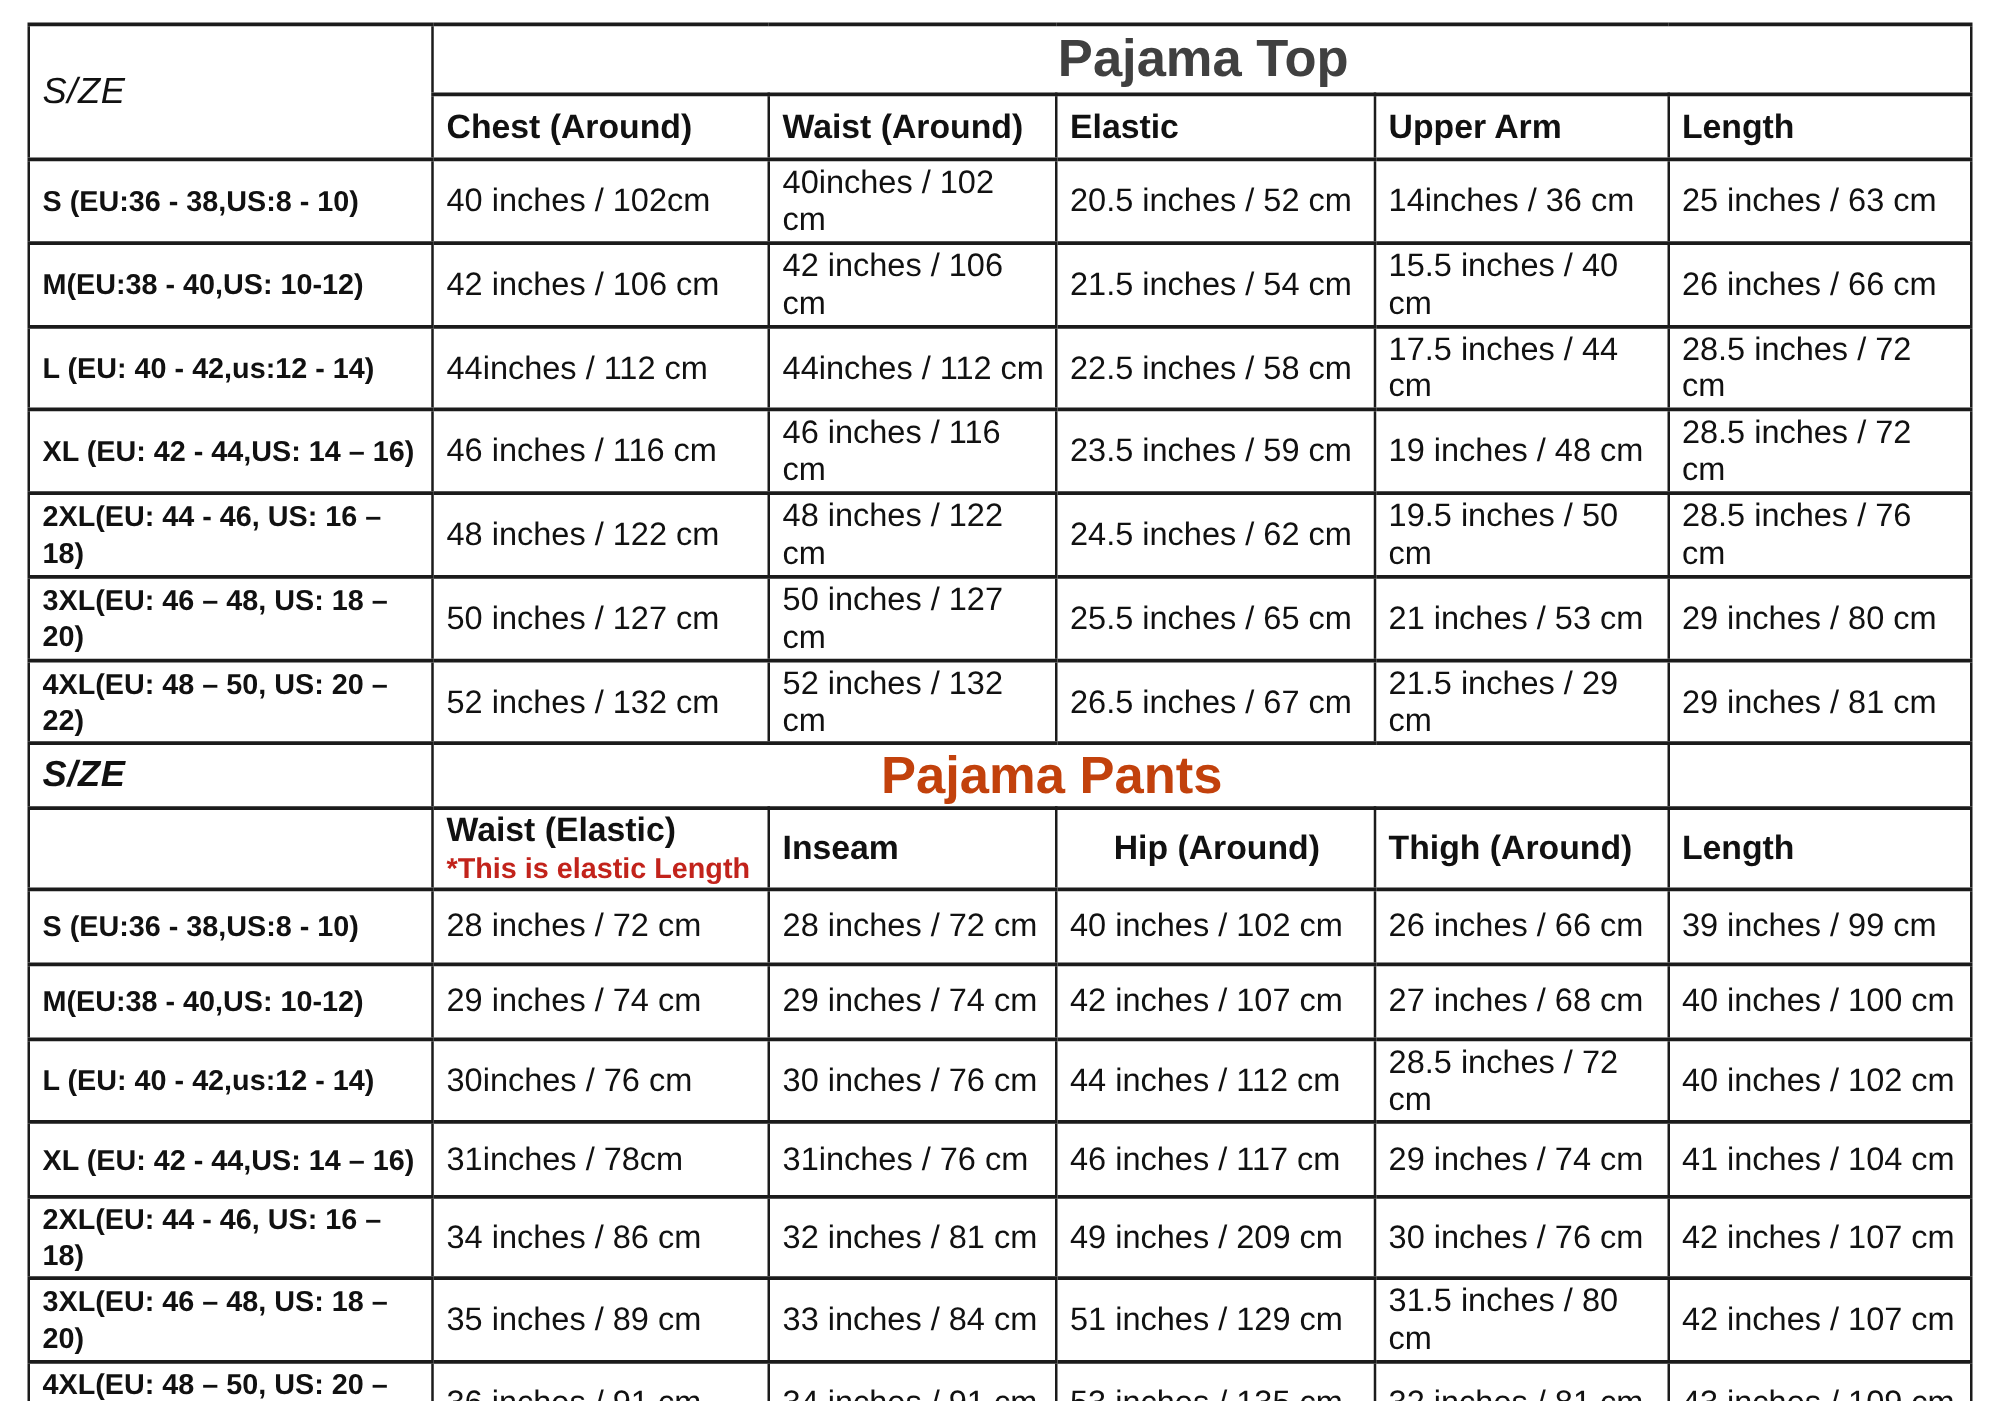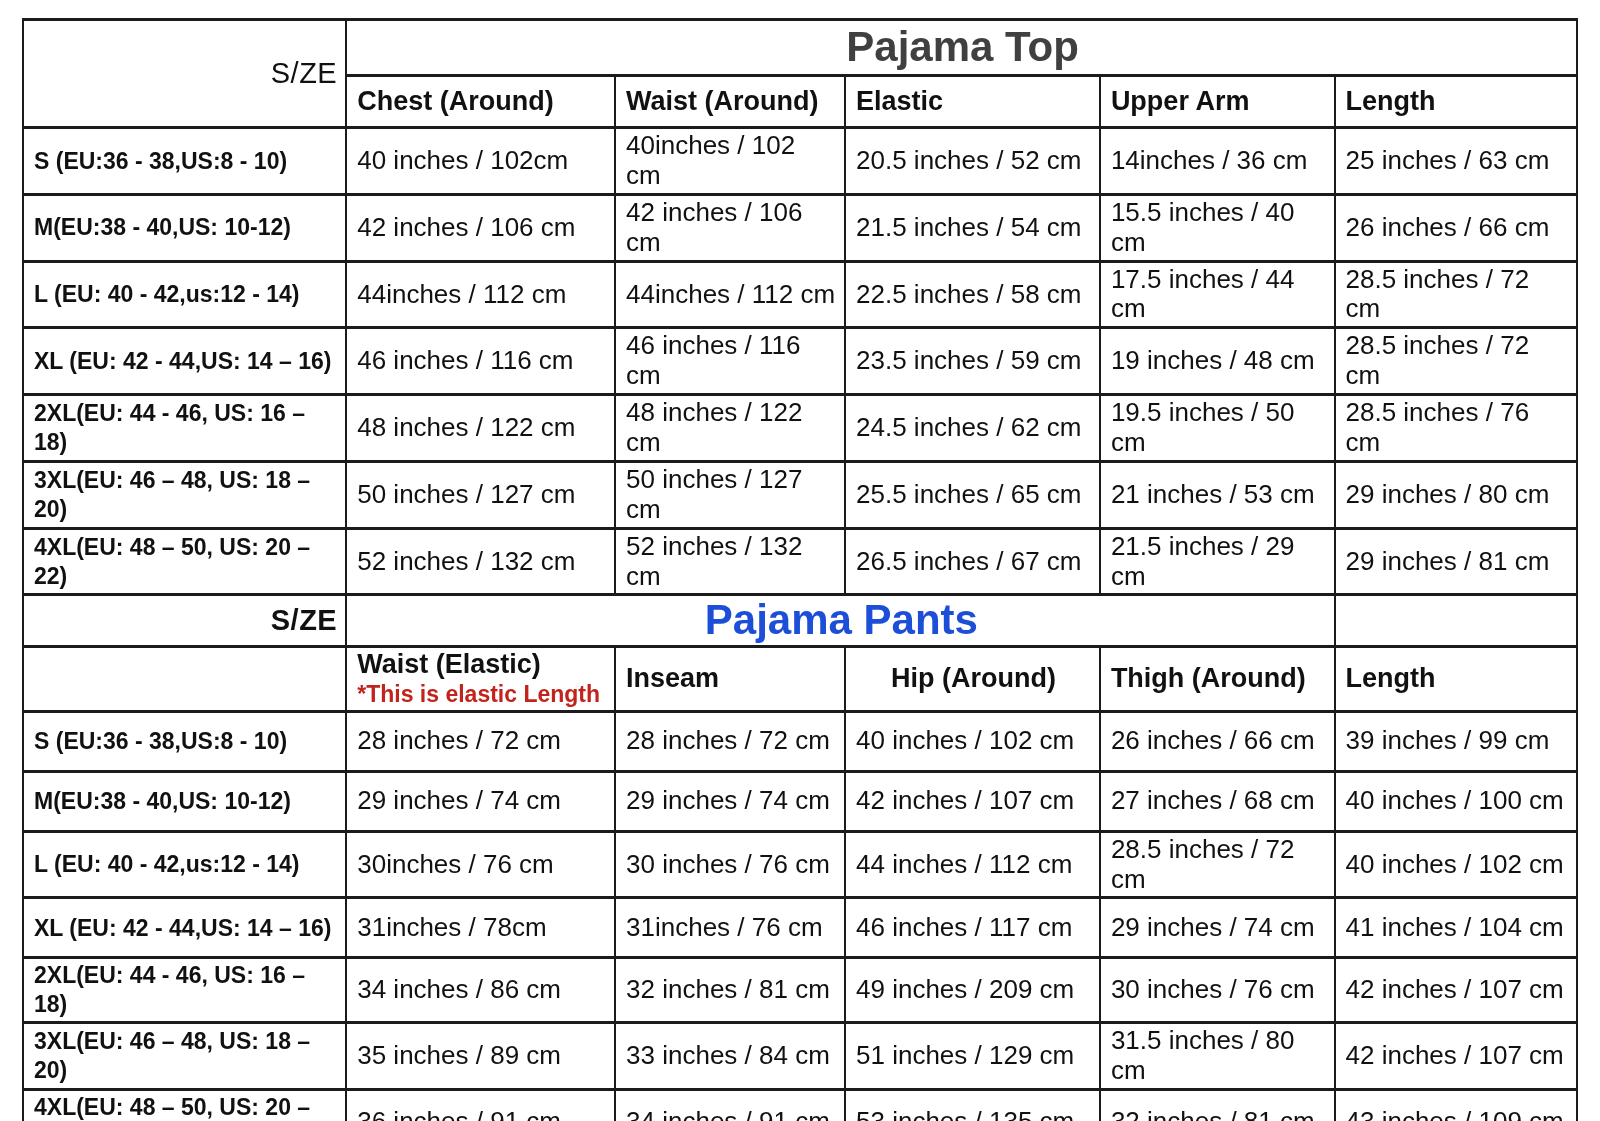--- a/index.html
+++ b/index.html
@@ -48,34 +48,35 @@
   tr.r-title  { height: 56px; }
   tr.r-hdr    { height: 52px; }
   tr.r-data   { height: 62px; }
   tr.r-title2 { height: 46px; }
   tr.r-hdr2   { height: 58px; }
   tr.r-data2  { height: 60px; }
 
   .sz-head {
     font-size: 29px;
     font-weight: normal;
-    text-align: right;
+    text-align: left;
     letter-spacing: 0.5px;
+    font-style: italic;
   }
   .sz-head.bold { font-weight: bold; }
 
   .title {
     text-align: center;
     font-weight: bold;
     font-size: 42px;
     line-height: 1.05;
     padding: 2px 4px 6px 4px;
   }
   .title-top   { color: #404040; }
-  .title-pants { color: #1d4ed8; }
+  .title-pants { color: #c2410c; }
 
   .hdr {
     font-weight: bold;
     font-size: 27px;
     vertical-align: top;
     padding-top: 7px;
     line-height: 1.1;
   }
   .hdr.center { text-align: center; }
 

